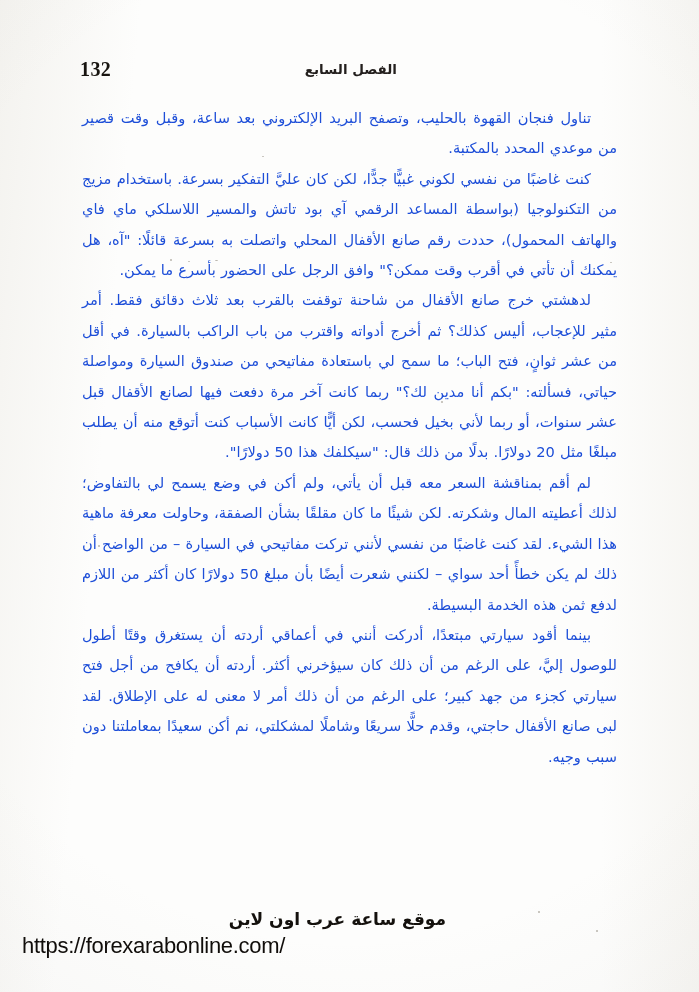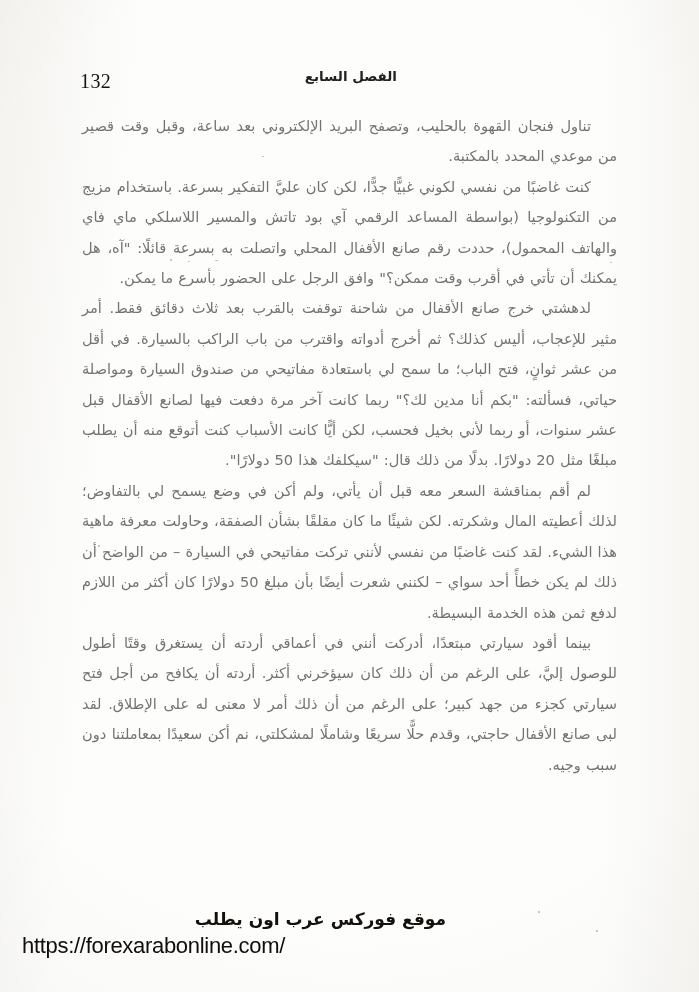--- a/index.html
+++ b/index.html
@@ -39,58 +39,57 @@
     top: 58px;
     left: 80px;
     right: 80px;
     height: 26px;
     direction: rtl;
   }
 
   .chapter-label {
     position: absolute;
     right: 222px;
-    top: 10px;
+    top: 3px;
     font-family: "DejaVu Sans", sans-serif;
     font-size: 13.5px;
     font-weight: 700;
     color: #231f1d;
     letter-spacing: -0.2px;
     white-space: nowrap;
     filter: blur(0.22px);
   }
 
   .folio {
     position: absolute;
     left: 0;
-    top: 12px;
+    top: 0;
     font-family: "Liberation Serif", serif;
     font-size: 20px;
-    font-weight: 400;
+    font-weight: 700;
     color: #17140f;
     letter-spacing: 0.4px;
     filter: blur(0.18px);
   }
 
   
   #body-text {
     position: absolute;
     top: 103px;
     right: 82px;
     left: 82px;
     direction: rtl;
     text-align: justify;
     text-align-last: right;
     font-family: "DejaVu Sans", sans-serif;
     font-size: 14.6px;
     line-height: 30.4px;
-    color: #737373;
+    color: #1d4ed8;
     word-spacing: 0.5px;
     filter: blur(0.25px);
-    margin-top: 8px;
   }
 
   #body-text p {
     margin: 0 0 0 0;
     text-indent: 26px;
   }
 
   
   #body-text p::selection { background: transparent; }
 
@@ -162,17 +161,17 @@
 
   <div id="body-text">
     <p>تناول فنجان القهوة بالحليب، وتصفح البريد الإلكتروني بعد ساعة، وقبل وقت قصير من موعدي المحدد بالمكتبة.</p>
     <p>كنت غاضبًا من نفسي لكوني غبيًّا جدًّا، لكن كان عليَّ التفكير بسرعة. باستخدام مزيج من التكنولوجيا (بواسطة المساعد الرقمي آي بود تاتش والمسير اللاسلكي ماي فاي والهاتف المحمول)، حددت رقم صانع الأقفال المحلي واتصلت به بسرعة قائلًا: "آه، هل يمكنك أن تأتي في أقرب وقت ممكن؟" وافق الرجل على الحضور بأسرع ما يمكن.</p>
     <p>لدهشتي خرج صانع الأقفال من شاحنة توقفت بالقرب بعد ثلاث دقائق فقط. أمر مثير للإعجاب، أليس كذلك؟ ثم أخرج أدواته واقترب من باب الراكب بالسيارة. في أقل من عشر ثوانٍ، فتح الباب؛ ما سمح لي باستعادة مفاتيحي من صندوق السيارة ومواصلة حياتي، فسألته: "بكم أنا مدين لك؟" ربما كانت آخر مرة دفعت فيها لصانع الأقفال قبل عشر سنوات، أو ربما لأني بخيل فحسب، لكن أيًّا كانت الأسباب كنت أتوقع منه أن يطلب مبلغًا مثل 20 دولارًا. بدلًا من ذلك قال: "سيكلفك هذا 50 دولارًا".</p>
     <p>لم أقم بمناقشة السعر معه قبل أن يأتي، ولم أكن في وضع يسمح لي بالتفاوض؛ لذلك أعطيته المال وشكرته. لكن شيئًا ما كان مقلقًا بشأن الصفقة، وحاولت معرفة ماهية هذا الشيء. لقد كنت غاضبًا من نفسي لأنني تركت مفاتيحي في السيارة – من الواضح أن ذلك لم يكن خطأً أحد سواي – لكنني شعرت أيضًا بأن مبلغ 50 دولارًا كان أكثر من اللازم لدفع ثمن هذه الخدمة البسيطة.</p>
     <p>بينما أقود سيارتي مبتعدًا، أدركت أنني في أعماقي أردته أن يستغرق وقتًا أطول للوصول إليَّ، على الرغم من أن ذلك كان سيؤخرني أكثر. أردته أن يكافح من أجل فتح سيارتي كجزء من جهد كبير؛ على الرغم من أن ذلك أمر لا معنى له على الإطلاق. لقد لبى صانع الأقفال حاجتي، وقدم حلًّا سريعًا وشاملًا لمشكلتي، نم أكن سعيدًا بمعاملتنا دون سبب وجيه.</p>
   </div>
 
   <div id="footer-watermark">
-    <div class="wm-arabic">موقع فوركس عرب اون يطلب</div>
+    <div class="wm-arabic">موقع ساعة عرب اون لاين</div>
     <div class="wm-url">https://forexarabonline.com/</div>
   </div>
 
 </div>
 
 </body></html>

